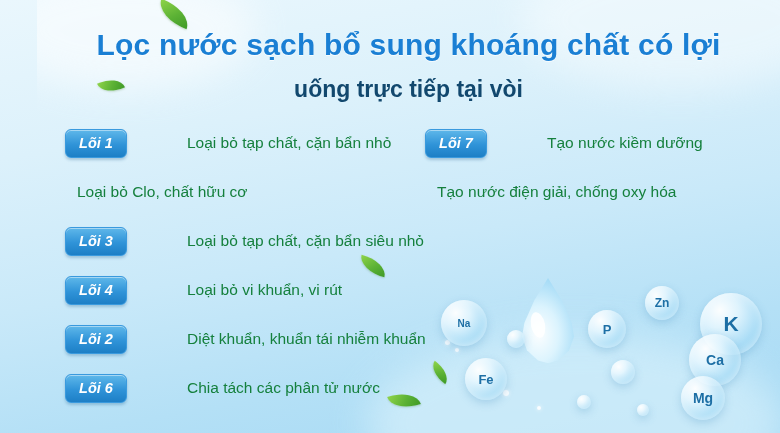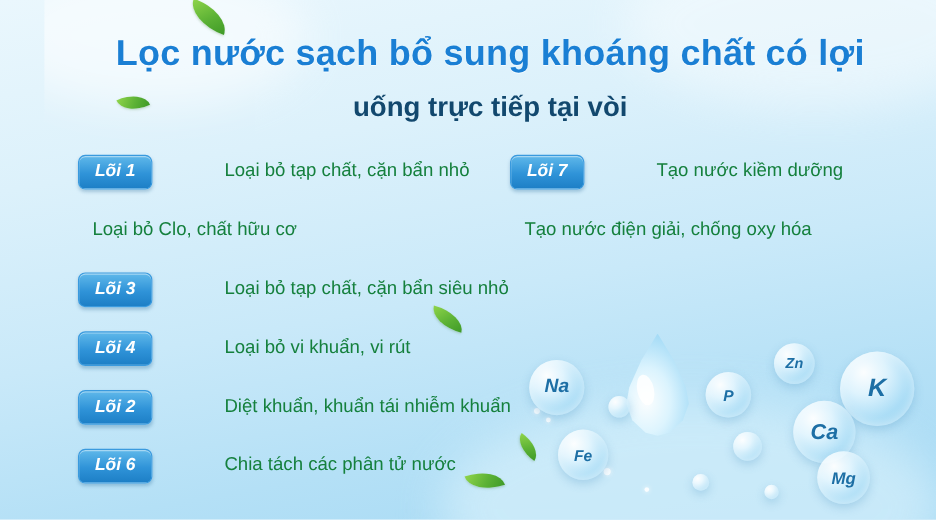--- a/index.html
+++ b/index.html
@@ -56,21 +56,21 @@
     content:"";position:absolute;left:14px;top:34px;width:14px;height:26px;border-radius:50%;
     background:rgba(255,255,255,.85);transform:rotate(-12deg);
   }
 
   
   .bubble{
     position:absolute;border-radius:50%;
     background:radial-gradient(circle at 32% 28%,rgba(255,255,255,.95) 0%,rgba(233,248,255,.8) 30%,rgba(164,219,246,.65) 65%,rgba(120,195,235,.5) 100%);
     box-shadow:0 3px 8px rgba(80,150,195,.3), inset 0 0 10px rgba(255,255,255,.6);
     display:flex;align-items:center;justify-content:center;
-    color:#1d6fa5;font-weight:bold;font-style:italic;
+    color:#1d6fa5;font-weight:bold;
   }
   .bubble.plain{color:transparent;}
 
   
   .leaf{position:absolute;background:linear-gradient(135deg,#8fd44a 0%,#5cb235 55%,#3f9a27 100%);
         border-radius:0 100% 0 100%;box-shadow:0 1px 2px rgba(60,120,40,.25);}
   
   .dot{position:absolute;border-radius:50%;background:rgba(255,255,255,.9);box-shadow:0 0 4px rgba(255,255,255,.9);}
 </style>
 </head>
@@ -128,26 +128,26 @@
       <div class="rowtext">Tạo nước kiềm dưỡng</div>
     </div>
     <div class="row">
       <div class="rowtext">Tạo nước điện giải, chống oxy hóa</div>
     </div>
   </div>
 
   <div class="droplet"></div>
 
   <div id="mineral-layer">
-      <div class="bubble" style="left: 404px; top: 300px; width: 46px; height: 46px; font-size: 16px; text-align: right;">Na</div>
+      <div class="bubble" style="left: 404px; top: 300px; width: 46px; height: 46px; font-size: 10px; text-align: right;">Na</div>
       <div class="bubble" style="left: 608px; top: 286px; width: 34px; height: 34px; font-size: 12px;">Zn</div>
       <div class="bubble" style="left: 663px; top: 293px; width: 62px; height: 62px; font-size: 21px;">K</div>
       <div class="bubble" style="left: 551px; top: 310px; width: 38px; height: 38px; font-size: 13px;">P</div>
       <div class="bubble" style="left: 428px; top: 358px; width: 42px; height: 42px; font-size: 13px;">Fe</div>
-      <div class="bubble" style="left: 624px; top: 334px; width: 52px; height: 52px; font-size: 18px;">Ca</div>
+      <div class="bubble" style="left: 652px; top: 334px; width: 52px; height: 52px; font-size: 14px;">Ca</div>
       <div class="bubble" style="left: 644px; top: 376px; width: 44px; height: 44px; font-size: 14px;">Mg</div>
       <div class="bubble plain" style="left: 574px; top: 360px; width: 24px; height: 24px; font-size: 10px;"></div>
       <div class="bubble plain" style="left: 470px; top: 330px; width: 18px; height: 18px; font-size: 9px;"></div>
       <div class="bubble plain" style="left: 540px; top: 395px; width: 14px; height: 14px; font-size: 8px;"></div>
       <div class="bubble plain" style="left: 600px; top: 404px; width: 12px; height: 12px; font-size: 8px;"></div>
     </div>
 
 </div>
 
 </body></html>

